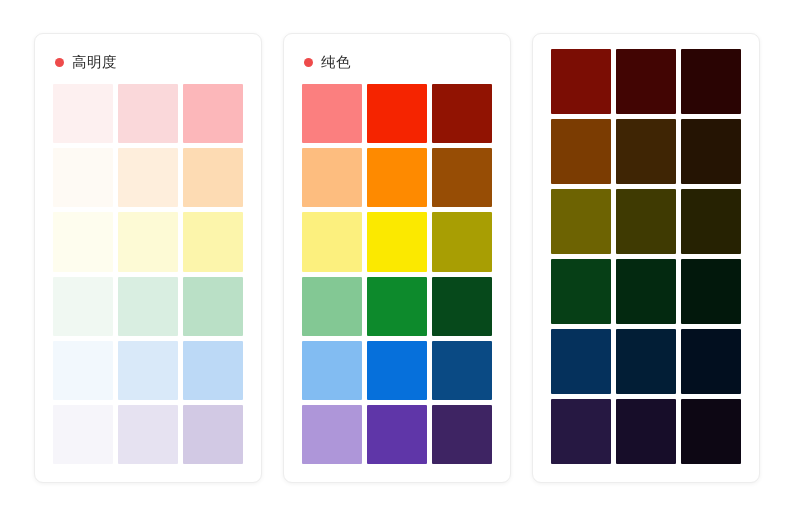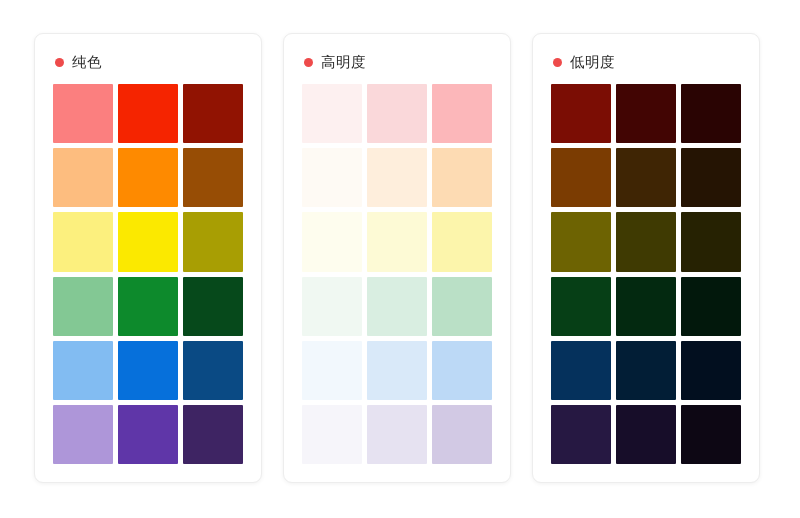--- a/index.html
+++ b/index.html
@@ -70,46 +70,20 @@
     border-radius: 1px;
   }
 </style>
 </head>
 <body>
 
 <div id="board">
     <div class="palette-card">
       <div class="card-header">
         <span class="dot" style="background: rgb(238, 75, 75);"></span>
-        <span class="card-title">纯色</span>
-      </div>
-      <div class="swatch-grid">
-        <div class="swatch" style="background: rgb(251, 127, 127);"></div>
-        <div class="swatch" style="background: rgb(245, 36, 0);"></div>
-        <div class="swatch" style="background: rgb(145, 19, 2);"></div>
-        <div class="swatch" style="background: rgb(253, 189, 127);"></div>
-        <div class="swatch" style="background: rgb(254, 138, 0);"></div>
-        <div class="swatch" style="background: rgb(151, 77, 5);"></div>
-        <div class="swatch" style="background: rgb(252, 240, 126);"></div>
-        <div class="swatch" style="background: rgb(251, 233, 0);"></div>
-        <div class="swatch" style="background: rgb(168, 158, 3);"></div>
-        <div class="swatch" style="background: rgb(131, 200, 148);"></div>
-        <div class="swatch" style="background: rgb(13, 138, 44);"></div>
-        <div class="swatch" style="background: rgb(6, 73, 27);"></div>
-        <div class="swatch" style="background: rgb(130, 188, 242);"></div>
-        <div class="swatch" style="background: rgb(6, 112, 219);"></div>
-        <div class="swatch" style="background: rgb(10, 74, 132);"></div>
-        <div class="swatch" style="background: rgb(174, 150, 217);"></div>
-        <div class="swatch" style="background: rgb(95, 54, 168);"></div>
-        <div class="swatch" style="background: rgb(62, 36, 99);"></div>
-      </div>
-    </div>
-    <div class="palette-card">
-      <div class="card-header">
-        <span class="dot" style="background: rgb(238, 75, 75);"></span>
         <span class="card-title">高明度</span>
       </div>
       <div class="swatch-grid">
         <div class="swatch" style="background: rgb(253, 240, 240);"></div>
         <div class="swatch" style="background: rgb(250, 216, 218);"></div>
         <div class="swatch" style="background: rgb(252, 183, 186);"></div>
         <div class="swatch" style="background: rgb(254, 250, 244);"></div>
         <div class="swatch" style="background: rgb(254, 238, 220);"></div>
         <div class="swatch" style="background: rgb(253, 219, 179);"></div>
         <div class="swatch" style="background: rgb(254, 253, 238);"></div>
@@ -122,22 +96,44 @@
         <div class="swatch" style="background: rgb(217, 233, 249);"></div>
         <div class="swatch" style="background: rgb(188, 217, 246);"></div>
         <div class="swatch" style="background: rgb(246, 245, 250);"></div>
         <div class="swatch" style="background: rgb(230, 226, 241);"></div>
         <div class="swatch" style="background: rgb(210, 201, 228);"></div>
       </div>
     </div>
     <div class="palette-card">
       <div class="card-header">
         <span class="dot" style="background: rgb(238, 75, 75);"></span>
-        <span class="card-title">低明度</span>
+        <span class="card-title">纯色</span>
       </div>
+      <div class="swatch-grid">
+        <div class="swatch" style="background: rgb(251, 127, 127);"></div>
+        <div class="swatch" style="background: rgb(245, 36, 0);"></div>
+        <div class="swatch" style="background: rgb(145, 19, 2);"></div>
+        <div class="swatch" style="background: rgb(253, 189, 127);"></div>
+        <div class="swatch" style="background: rgb(254, 138, 0);"></div>
+        <div class="swatch" style="background: rgb(151, 77, 5);"></div>
+        <div class="swatch" style="background: rgb(252, 240, 126);"></div>
+        <div class="swatch" style="background: rgb(251, 233, 0);"></div>
+        <div class="swatch" style="background: rgb(168, 158, 3);"></div>
+        <div class="swatch" style="background: rgb(131, 200, 148);"></div>
+        <div class="swatch" style="background: rgb(13, 138, 44);"></div>
+        <div class="swatch" style="background: rgb(6, 73, 27);"></div>
+        <div class="swatch" style="background: rgb(130, 188, 242);"></div>
+        <div class="swatch" style="background: rgb(6, 112, 219);"></div>
+        <div class="swatch" style="background: rgb(10, 74, 132);"></div>
+        <div class="swatch" style="background: rgb(174, 150, 217);"></div>
+        <div class="swatch" style="background: rgb(95, 54, 168);"></div>
+        <div class="swatch" style="background: rgb(62, 36, 99);"></div>
+      </div>
+    </div>
+    <div class="palette-card">
       <div class="swatch-grid">
         <div class="swatch" style="background: rgb(123, 13, 4);"></div>
         <div class="swatch" style="background: rgb(66, 5, 3);"></div>
         <div class="swatch" style="background: rgb(42, 4, 3);"></div>
         <div class="swatch" style="background: rgb(123, 60, 2);"></div>
         <div class="swatch" style="background: rgb(63, 37, 4);"></div>
         <div class="swatch" style="background: rgb(37, 20, 3);"></div>
         <div class="swatch" style="background: rgb(109, 99, 2);"></div>
         <div class="swatch" style="background: rgb(63, 58, 2);"></div>
         <div class="swatch" style="background: rgb(38, 34, 2);"></div>

